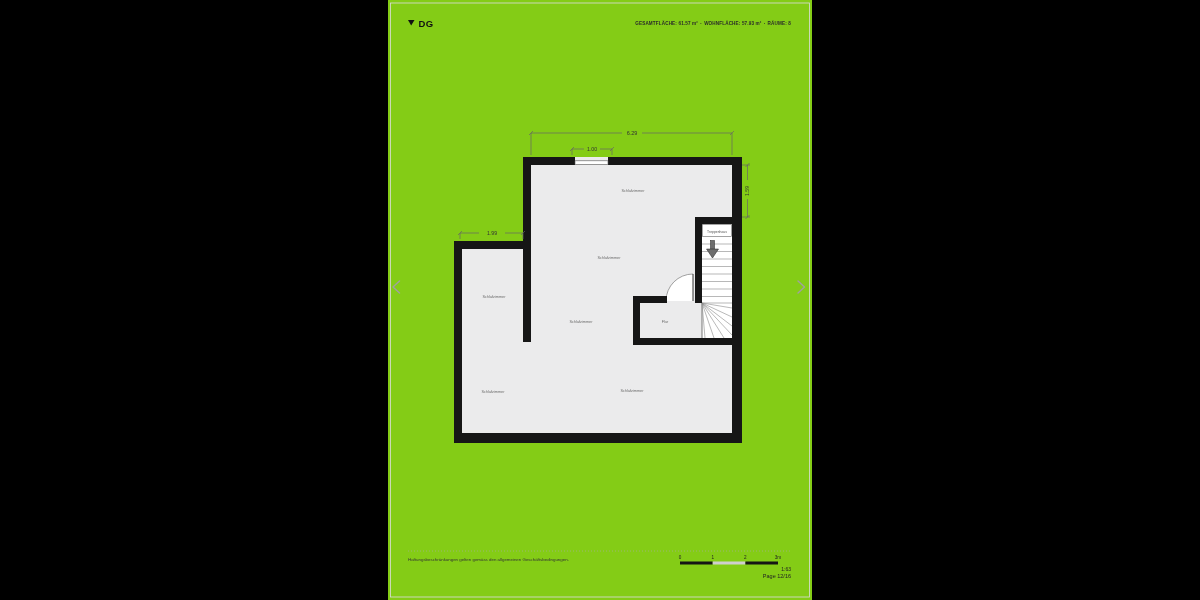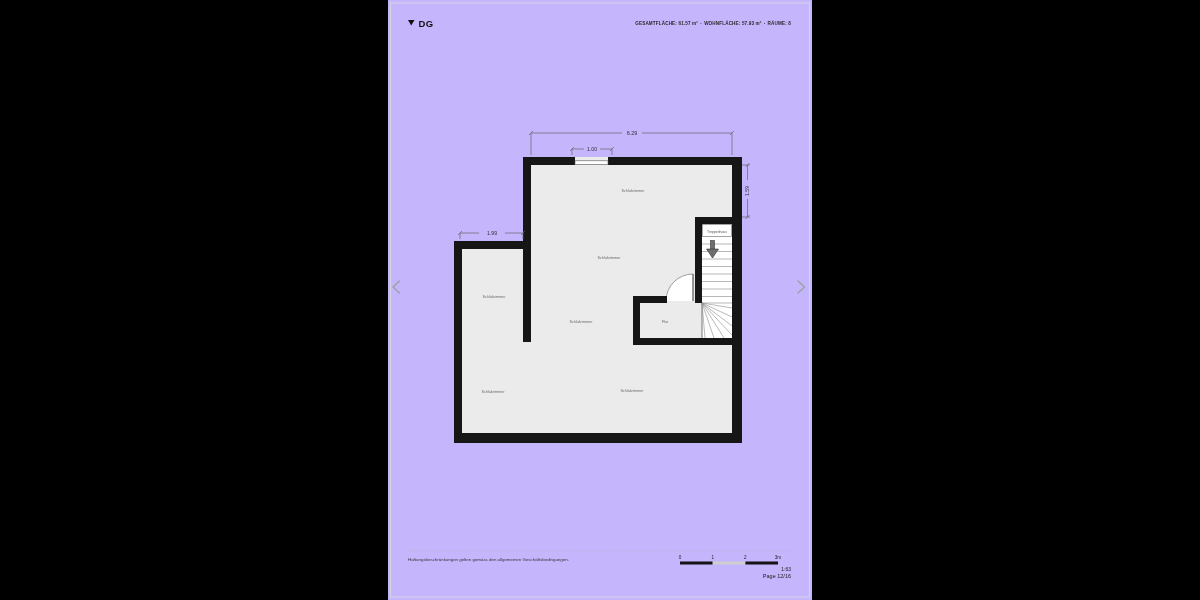--- a/index.html
+++ b/index.html
@@ -6,21 +6,21 @@
   body{
     width:1200px;height:600px;
     background:#000;
     position:relative;
     overflow:hidden;
     font-family:"Liberation Sans",sans-serif;
   }
   .page{
     position:absolute;left:388px;top:0;
     width:424px;height:600px;
-    background:#c4b5fd;
+    background:#84cc16;
   }
   .page svg{display:block;}
   text{user-select:none;}
 </style>
 </head>
 <body>
 
 <div class="page">
 <svg width="424" height="600" viewBox="0 0 424 600">
 

